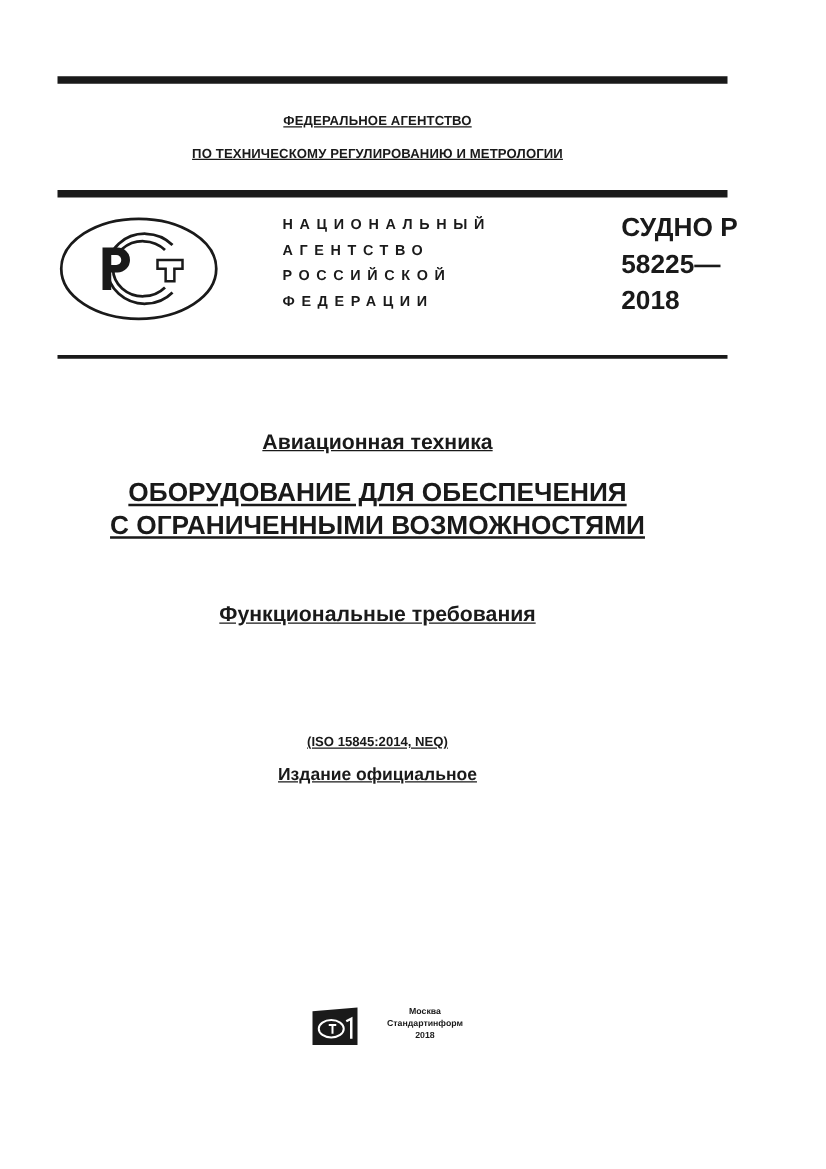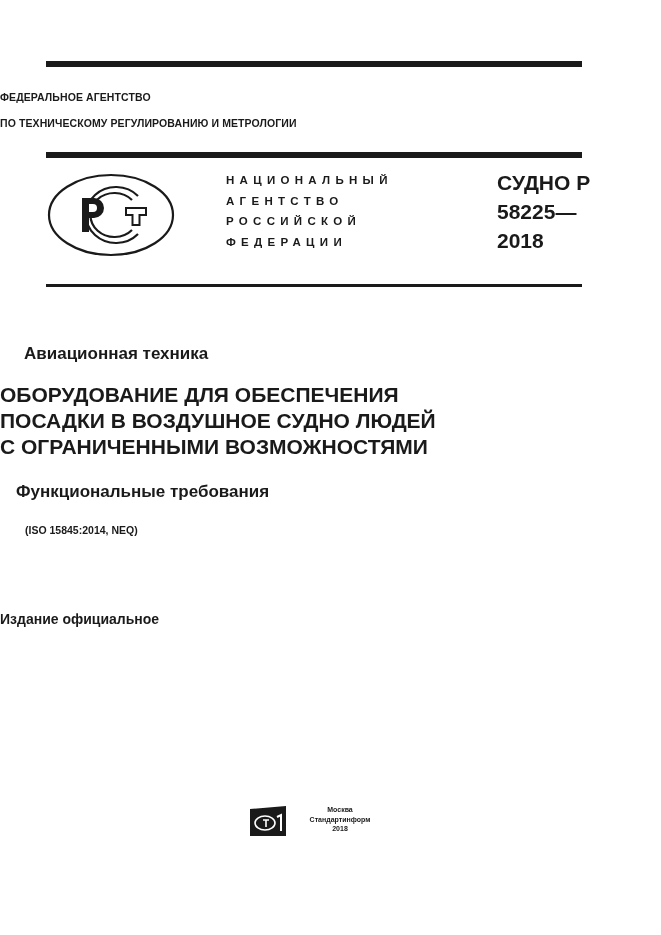--- a/index.html
+++ b/index.html
@@ -2,21 +2,21 @@
 <html><head>
 <meta charset="utf-8">
 <style>
   html, body { margin: 0; padding: 0; background: #ffffff; }
   body { width: 661px; height: 935px; position: relative; overflow: hidden;
          font-family: "Liberation Sans", sans-serif; color: #1a1a1a; }
   .abs { position: absolute; }
   .rule { position: absolute; left: 46px; width: 536px; background: #1a1a1a; }
   .rule-thick { height: 6px; }
   .rule-thin { height: 3px; }
-  .center { text-align: left; left: 0; width: 604px; }
+  .center { text-align: center; left: 0; width: 604px; text-decoration: underline; }
   .agency { font-weight: bold; font-size: 10.5px; letter-spacing: 0.1px; }
   .spaced { font-weight: bold; font-size: 11.5px; letter-spacing: 5.3px; text-align: left; width: 230px; line-height: 20.5px; }
   .gost { font-weight: bold; font-size: 21px; line-height: 29px; }
   .series { font-weight: bold; font-size: 17px; }
   .title { font-weight: bold; font-size: 21px; line-height: 26px; }
   .subtitle { font-weight: bold; font-size: 17px; line-height: 21px; }
   .small-b { font-weight: bold; font-size: 10.5px; }
   .tiny-b { font-weight: bold; font-size: 14px; }
   .imprint { font-weight: bold; font-size: 7px; line-height: 9.5px; text-align: center; width: 100px; }
 </style>
@@ -50,33 +50,32 @@
 </div>
 
 <div class="abs gost" style="left:497px; top:168px;">
   <div>СУДНО Р</div>
   <div>58225—</div>
   <div>2018</div>
 </div>
 
 <div class="rule rule-thin" style="top:284px;"></div>
 
-<div class="abs center series" style="top:344px;margin-left:24px;">Авиационная техника</div>
+<div class="abs center series" style="top:344px;">Авиационная техника</div>
 
 <div class="abs center title" style="top:382px;">
   <div>ОБОРУДОВАНИЕ ДЛЯ ОБЕСПЕЧЕНИЯ</div>
-  <div>ПОСАДКИ В ВОЗДУШНОЕ СУДНО ЛЮДЕЙ</div>
   <div>С ОГРАНИЧЕННЫМИ ВОЗМОЖНОСТЯМИ</div>
 </div>
 
-<div class="abs center subtitle" style="top:481px;padding-left:16px;">
+<div class="abs center subtitle" style="top:481px;">
   <div>Функциональные требования</div>
 </div>
 
-<div class="abs center small-b" style="top:524px;margin-left:25px;">(ISO 15845:2014, NEQ)</div>
+<div class="abs center small-b" style="top:588px;">(ISO 15845:2014, NEQ)</div>
 
 <div class="abs center tiny-b" style="top:611px;">Издание официальное</div>
 
 <div class="abs" style="left:248px; top:805px; width:40px; height:32px;">
   <svg width="40" height="32" viewBox="0 0 40 32">
     <path d="M2 4 L38 1 L38 31 L2 31 Z" fill="#1a1a1a"></path>
     <ellipse cx="17" cy="18" rx="10" ry="7" fill="none" stroke="#ffffff" stroke-width="1.6"></ellipse>
     <path d="M15 15 L21 15 M18 15 L18 22" stroke="#ffffff" stroke-width="1.6"></path>
     <path d="M29 12 L33 10 L33 26" fill="none" stroke="#ffffff" stroke-width="2"></path>
   </svg>

